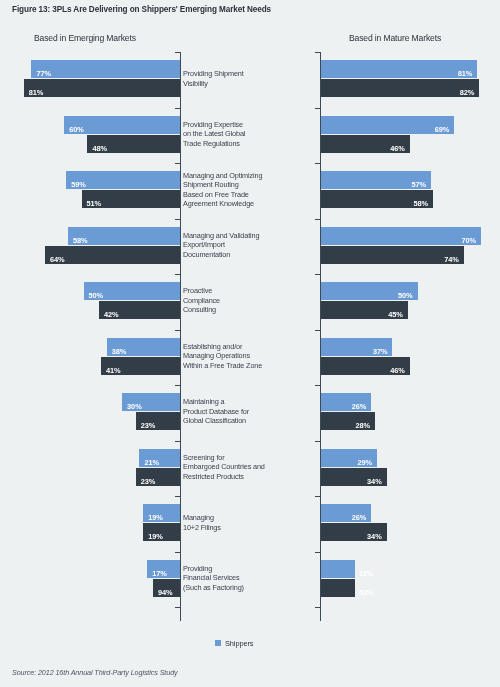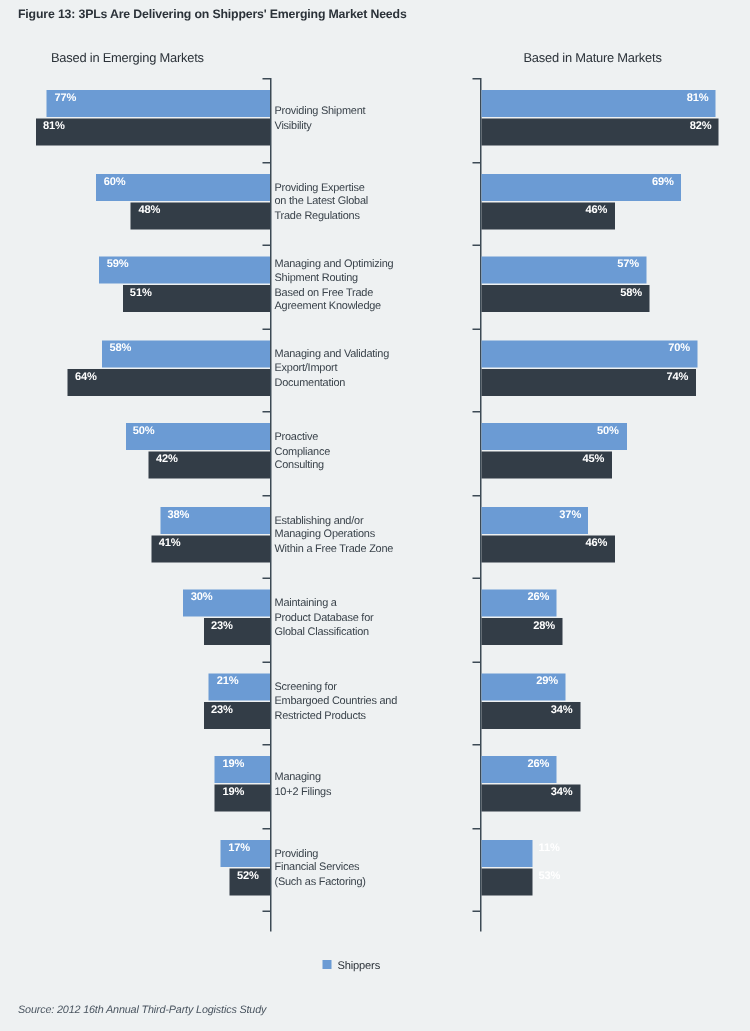--- a/index.html
+++ b/index.html
@@ -72,21 +72,21 @@
     left: 0;
     width: 500px;
     height: 40px;
   }
 
   .bar {
     position: absolute;
     height: 18px;
     box-sizing: border-box;
     display: flex;
-    align-items: flex-start;
+    align-items: flex-end;
   }
   .bar-shippers { background: #6b9bd4; top: 0; }
   .bar-3pls { background: #333d47; top: 19px; }
 
   .bar-value {
     font-size: 7.4px;
     font-weight: bold;
     color: #ffffff;
     letter-spacing: -0.1px;
     white-space: nowrap;
@@ -258,21 +258,21 @@
       <div class="bar-row" style="top: 174.5px;">
         <div class="side-left">
           <div class="bar bar-shippers" style="width: 111.94px;">
             <span class="bar-value">58%</span>
           </div>
           <div class="bar bar-3pls" style="width: 135px;">
             <span class="bar-value">64%</span>
           </div>
         </div>
         <div class="side-right">
-          <div class="bar bar-shippers" style="width: 144px;">
+          <div class="bar bar-shippers" style="width: 160px;">
             <span class="bar-value">70%</span>
           </div>
           <div class="bar bar-3pls" style="width: 142.82px;">
             <span class="bar-value">74%</span>
           </div>
         </div>
         <div class="category-label" style="top: 4.4px;">
           <div>Managing and Validating</div>
           <div>Export/Import</div>
           <div>Documentation</div>
@@ -391,21 +391,21 @@
           <div>Managing</div>
           <div>10+2 Filings</div>
         </div>
       </div>
       <div class="bar-row" style="top: 507.5px;">
         <div class="side-left">
           <div class="bar bar-shippers" style="width: 32.81px;">
             <span class="bar-value">17%</span>
           </div>
           <div class="bar bar-3pls" style="width: 27.02px;">
-            <span class="bar-value">52%</span>
+            <span class="bar-value">94%</span>
           </div>
         </div>
         <div class="side-right">
           <div class="bar bar-shippers short" style="width: 21.23px;">
             <span class="bar-value">11%</span>
           </div>
           <div class="bar bar-3pls short" style="width: 23.16px;">
             <span class="bar-value">53%</span>
           </div>
         </div>

